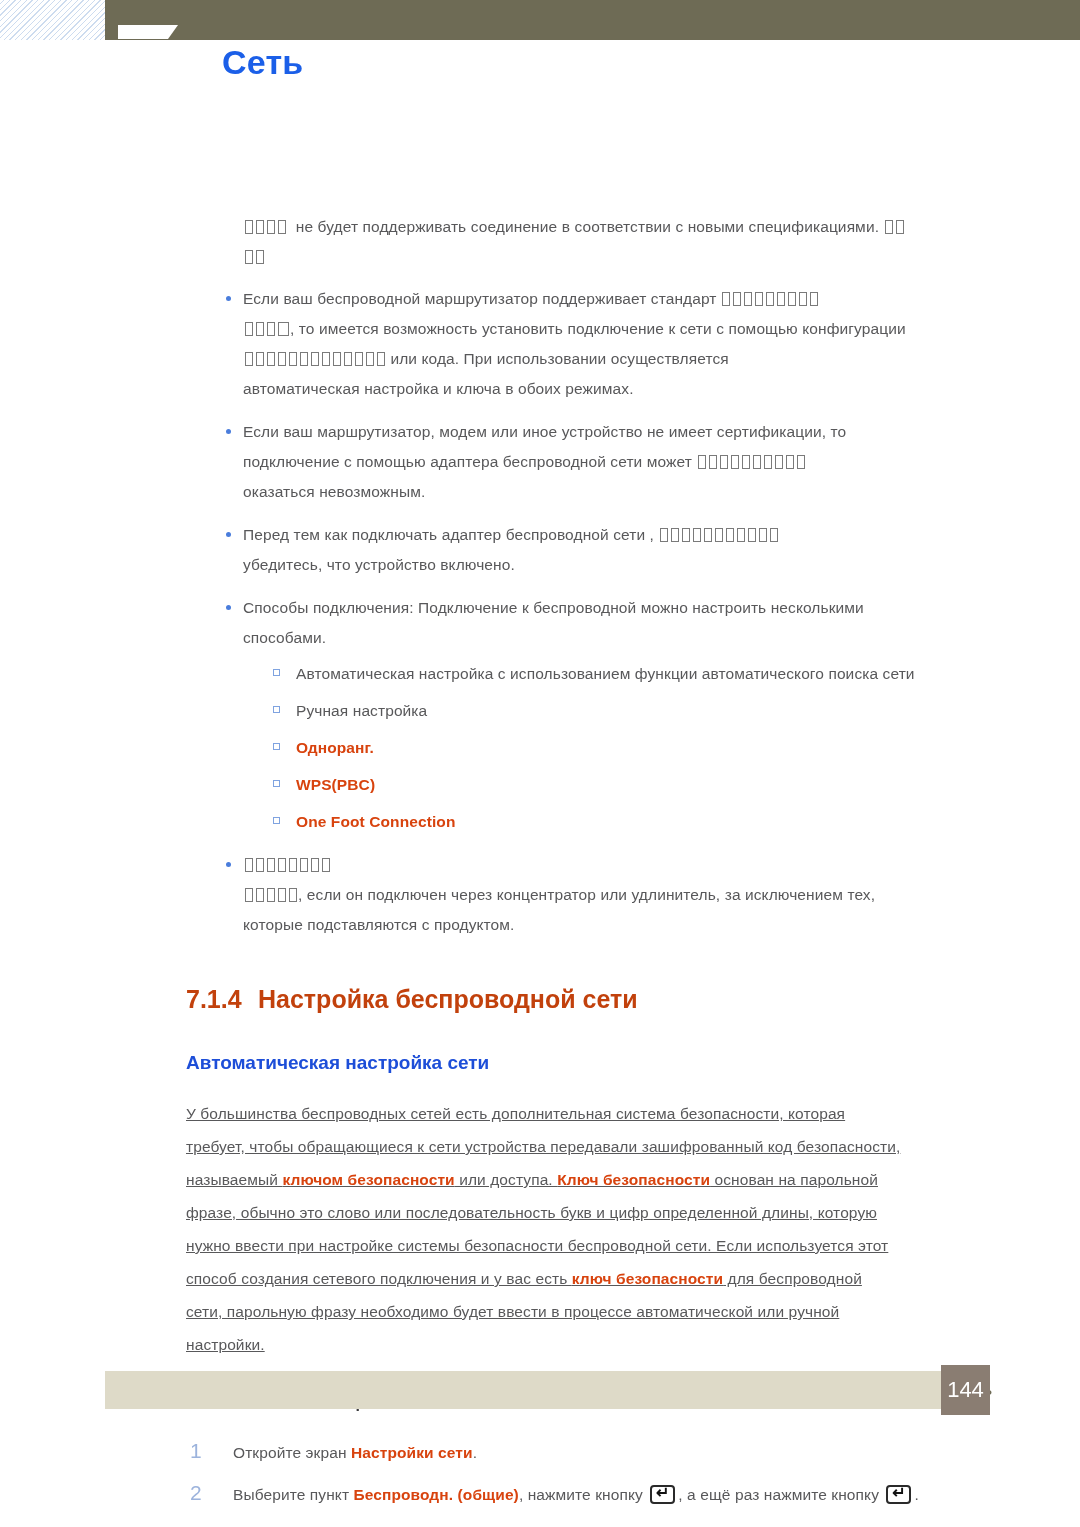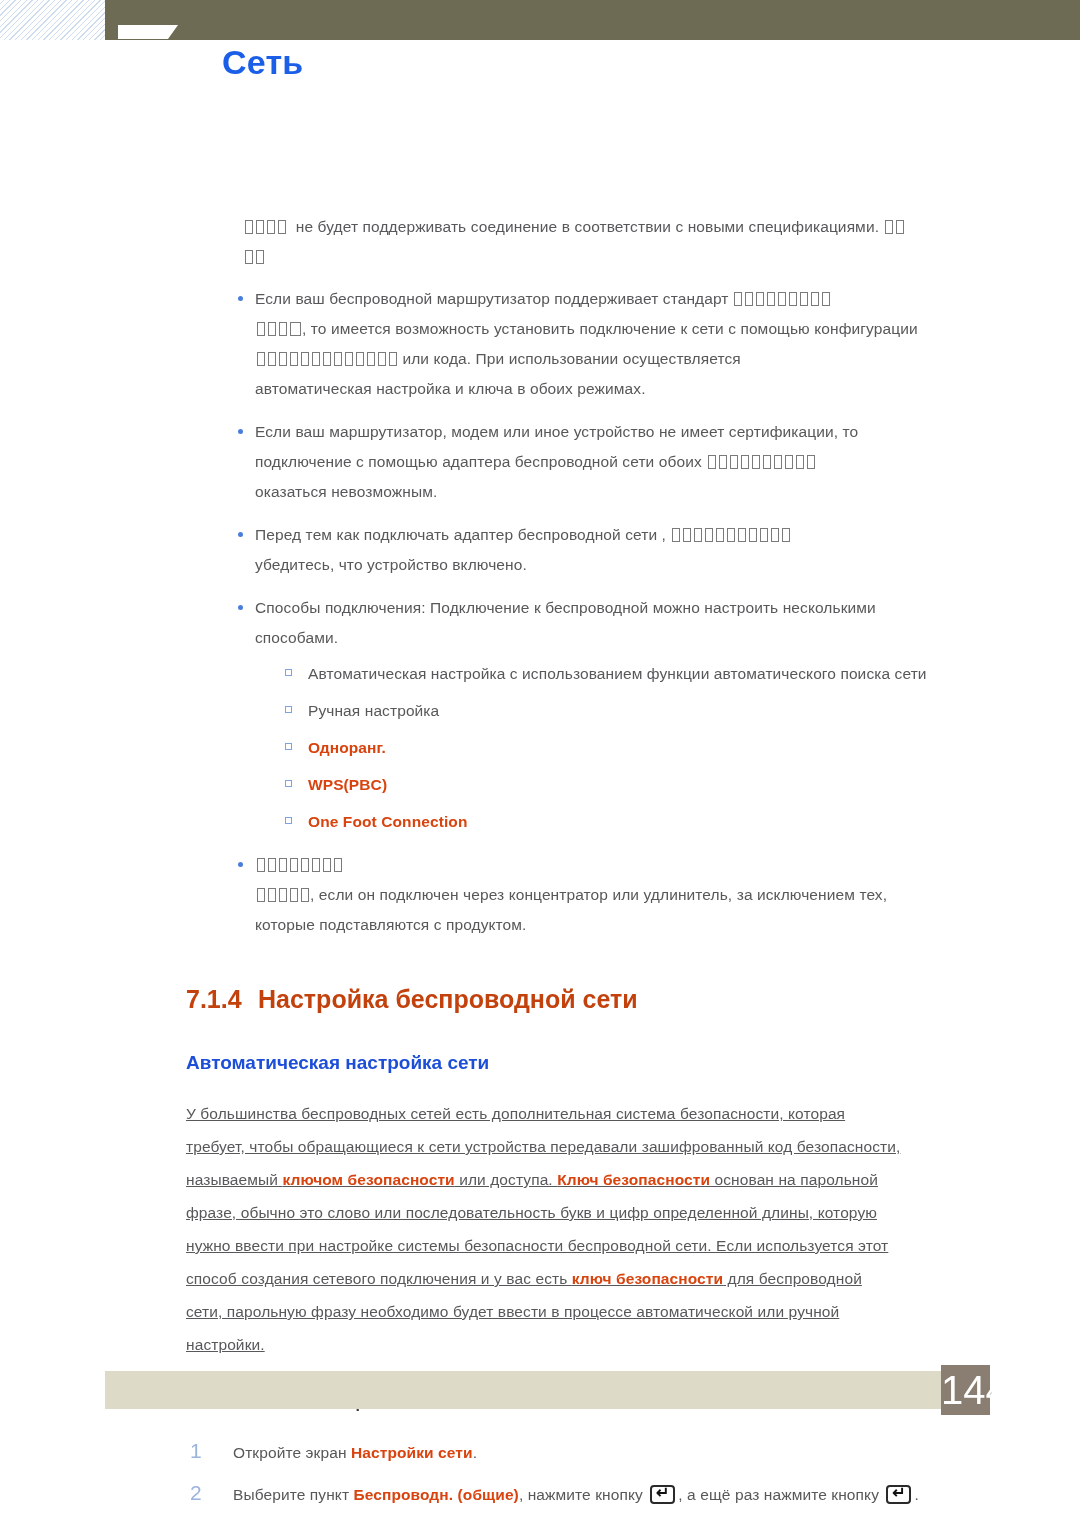--- a/index.html
+++ b/index.html
@@ -87,21 +87,21 @@
     margin: 0 1.5px;
     box-sizing: border-box;
   }
   .tofu.w {
     width: 11px;
   }
 
   
   ul.bullets {
     list-style: none;
-    margin: 12px;
+    margin: 0;
     padding: 0;
   }
   ul.bullets > li {
     position: relative;
     padding-left: 57px;
     margin-bottom: 13px;
   }
   ul.bullets > li > .dot {
     position: absolute;
     left: 40px; top: 12px;
@@ -237,21 +237,21 @@
     left: 941px; bottom: 21px;
     width: 49px; height: 50px;
     background: #8a7d72;
   }
   .footer-pageno {
     position: absolute;
     left: 941px; bottom: 21px;
     width: 49px; height: 50px;
     line-height: 50px;
     text-align: center;
-    font-size: 40px;
+    font-size: 22px;
     color: #ffffff;
   }
 </style>
 </head>
 <body>
 
 <div class="page">
 
   <div class="hatch"></div>
   <div class="header-bar"></div>
@@ -274,21 +274,21 @@
         <span>Если ваш беспроводной маршрутизатор поддерживает стандарт</span>
         <span class="tofu"></span><span class="tofu"></span><span class="tofu"></span><span class="tofu"></span><span class="tofu"></span><span class="tofu"></span><span class="tofu"></span><span class="tofu"></span><span class="tofu"></span><br>
         <span class="tofu"></span><span class="tofu"></span><span class="tofu"></span><span class="tofu w"></span><span>, то имеется возможность установить подключение к сети с помощью конфигурации</span><br>
         <span class="tofu"></span><span class="tofu"></span><span class="tofu"></span><span class="tofu"></span><span class="tofu"></span><span class="tofu"></span><span class="tofu"></span><span class="tofu"></span><span class="tofu"></span><span class="tofu"></span><span class="tofu"></span><span class="tofu"></span><span class="tofu"></span><span> или  кода. При использовании  осуществляется</span><br>
         <span>автоматическая настройка  и  ключа  в обоих режимах.</span>
       </li>
 
       <li class="t">
         <span class="dot"></span>
         <span>Если ваш маршрутизатор, модем или иное устройство не имеет сертификации, то</span><br>
-        <span>подключение с помощью адаптера беспроводной сети  обоих</span>
+        <span>подключение с помощью адаптера беспроводной сети  может</span>
         <span class="tofu"></span><span class="tofu"></span><span class="tofu"></span><span class="tofu"></span><span class="tofu"></span><span class="tofu"></span><span class="tofu"></span><span class="tofu"></span><span class="tofu"></span><span class="tofu"></span><br>
         <span>оказаться невозможным.</span>
       </li>
 
       <li class="t">
         <span class="dot"></span>
         <span>Перед тем как подключать адаптер беспроводной сети ,</span>
         <span class="tofu"></span><span class="tofu"></span><span class="tofu"></span><span class="tofu"></span><span class="tofu"></span><span class="tofu"></span><span class="tofu"></span><span class="tofu"></span><span class="tofu"></span><span class="tofu"></span><span class="tofu"></span><br>
         <span>убедитесь, что устройство включено.</span>
       </li>

